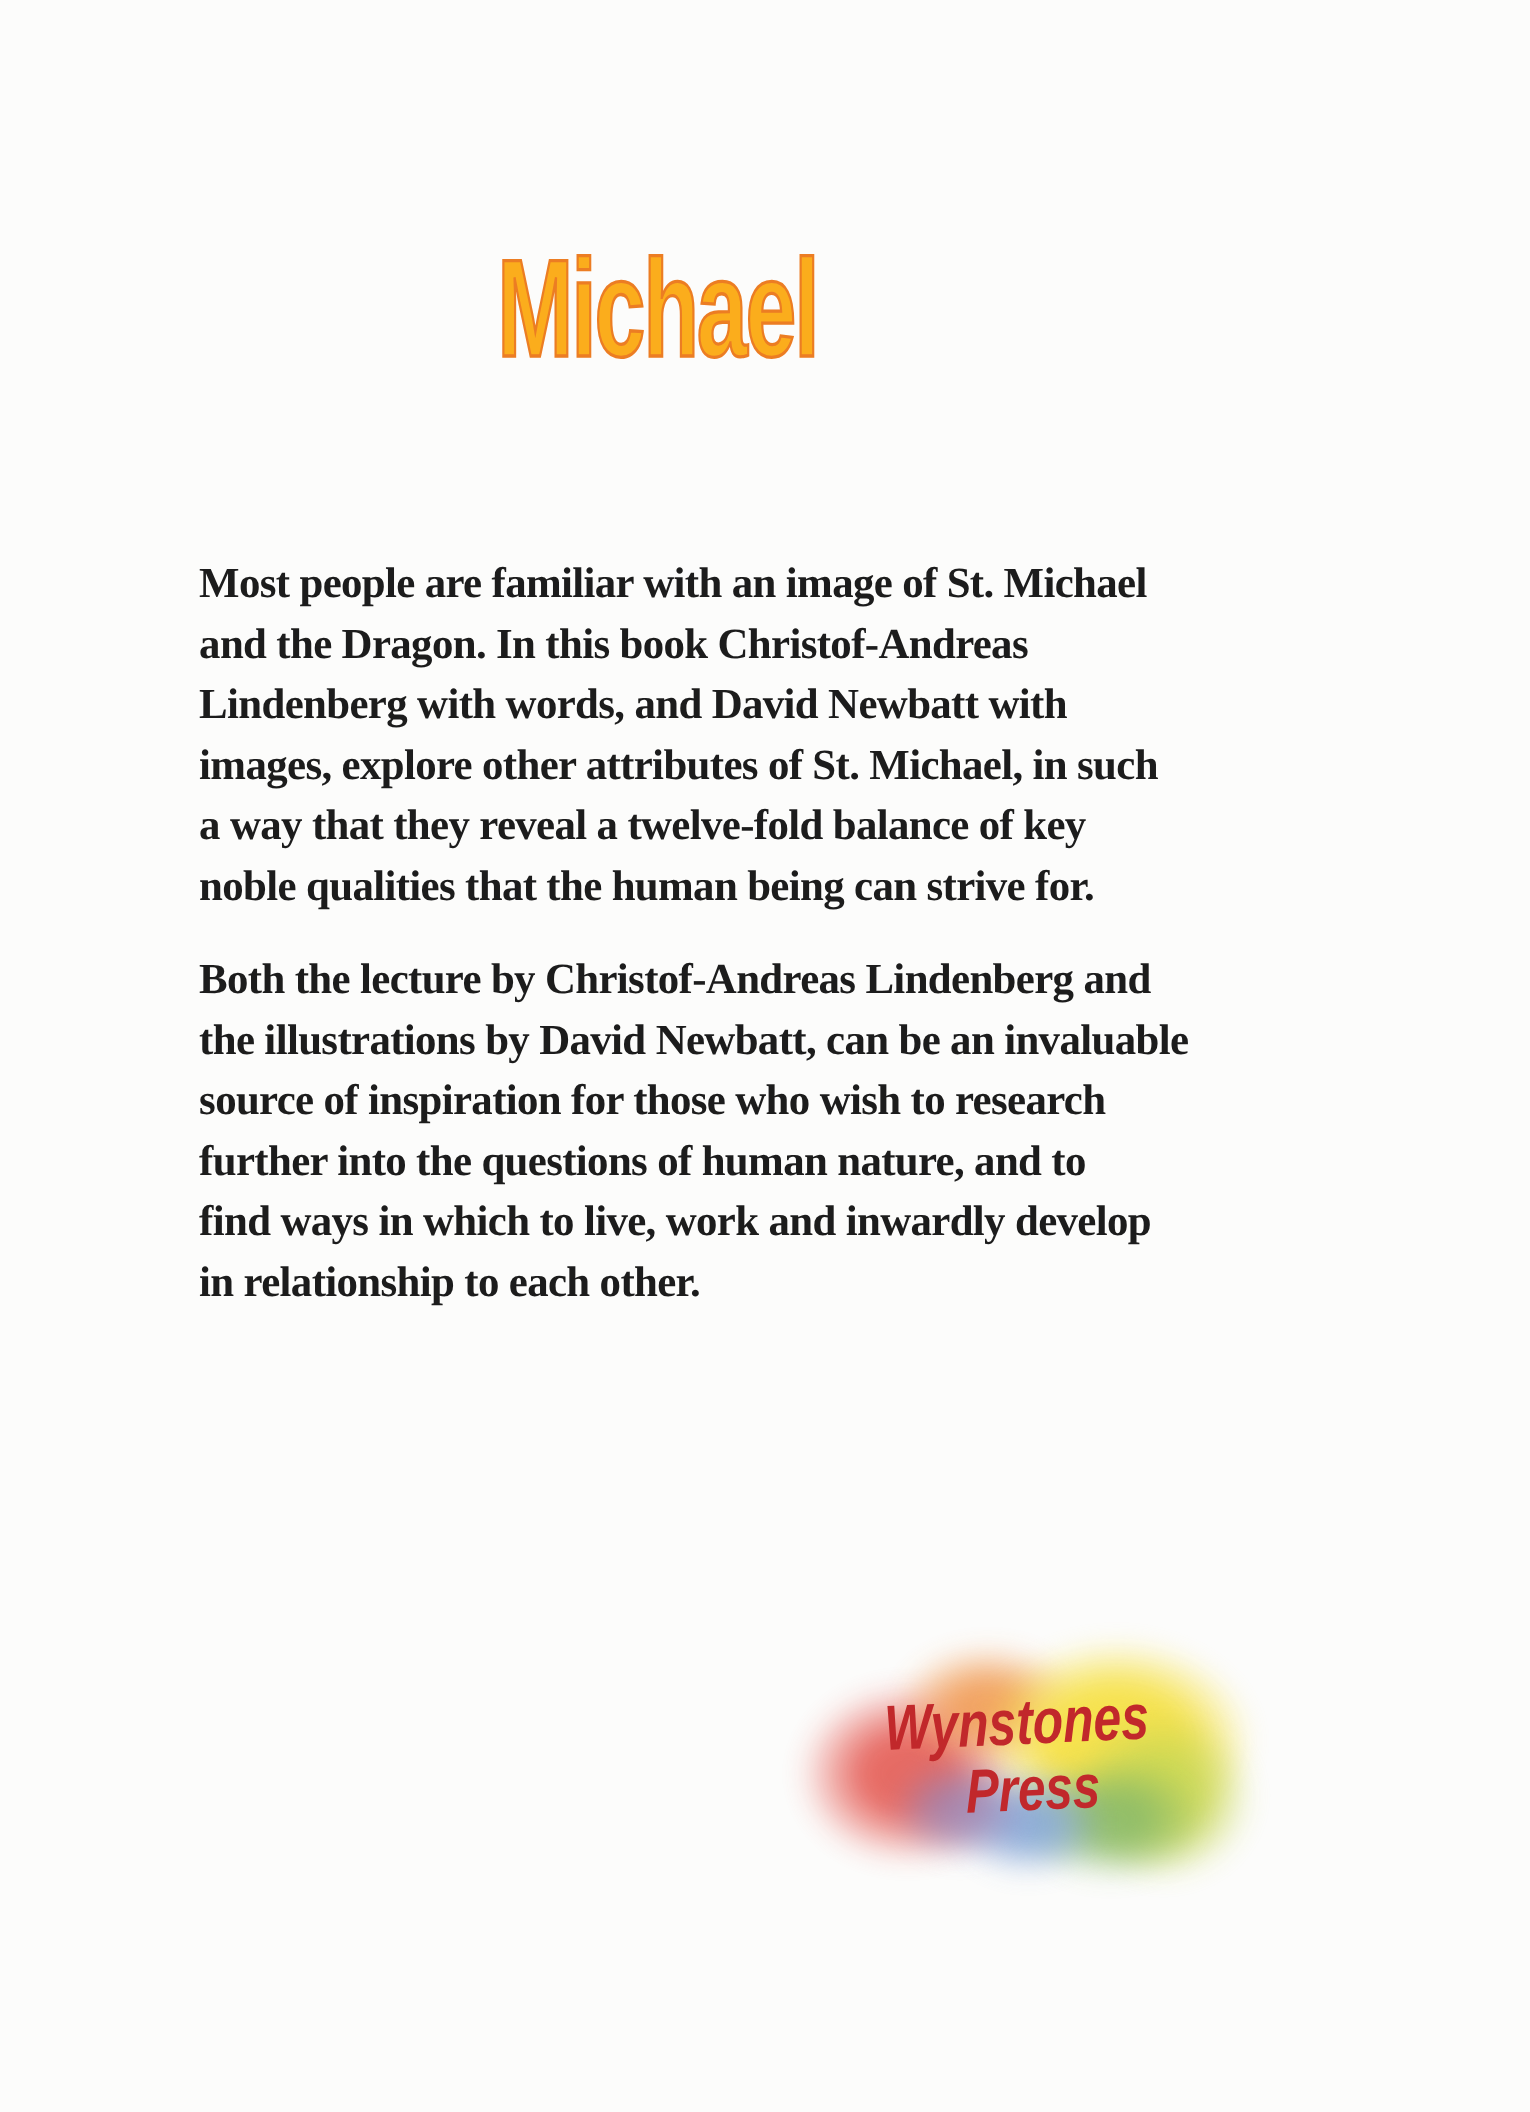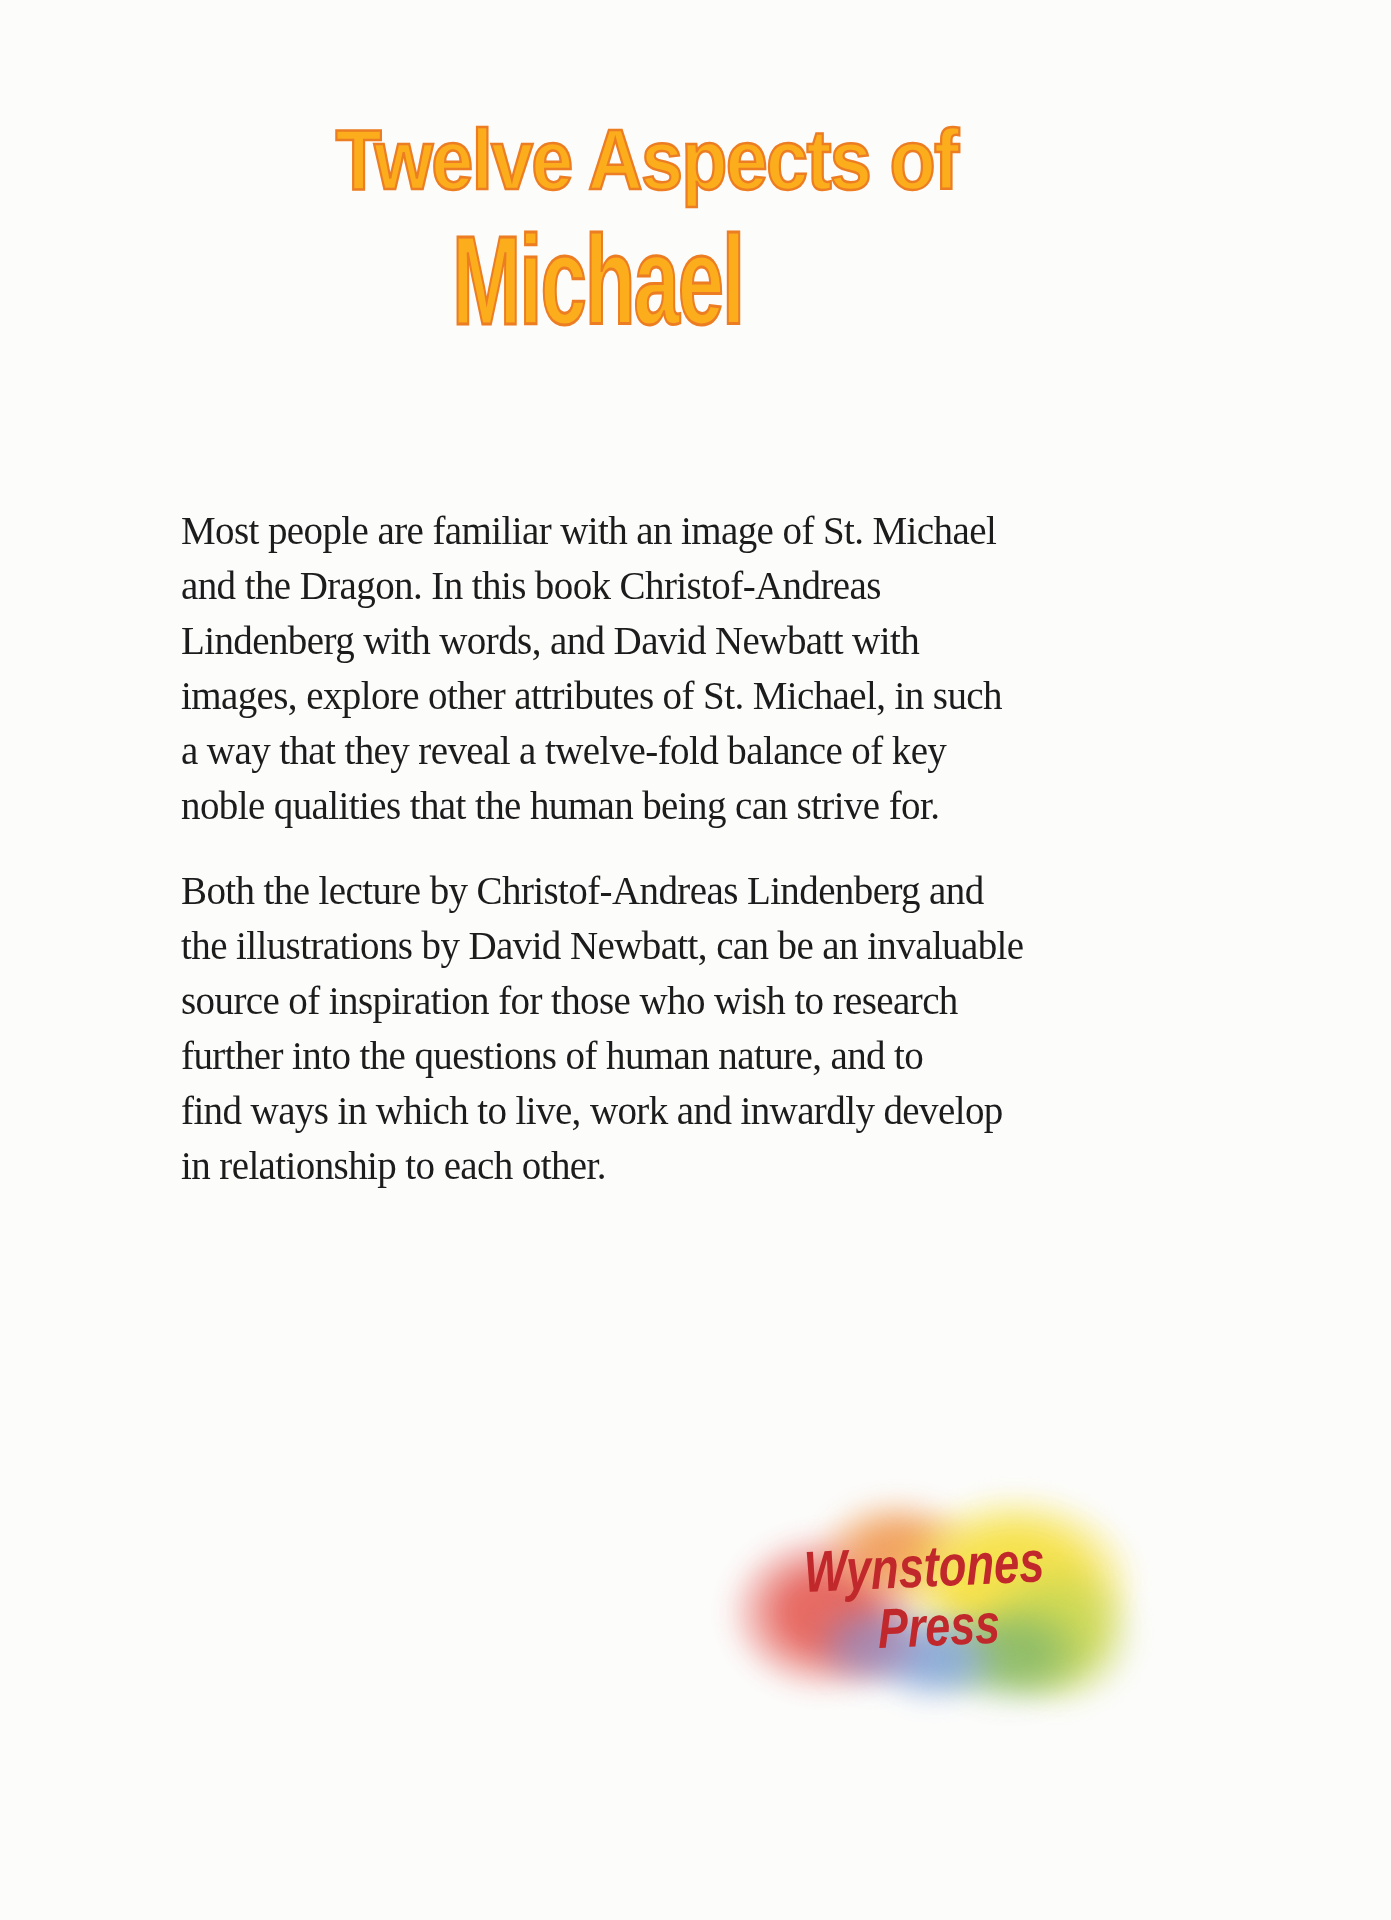--- a/index.html
+++ b/index.html
@@ -43,21 +43,21 @@
   }
 
   
   .blurb {
     position:absolute; top:503px; left:181px; width:1040px;
     font-family:"Liberation Serif", serif;
     font-size:39px; line-height:55px;
     letter-spacing:-0.6px;
     color:var(--body-text);
   }
-  .blurb p { margin:0 0 30px 0; white-space:pre-line; }
+  .blurb p { margin:0 0 30px 0; white-space:pre-line;font-weight:bold; }
 
   
   .logo { position:absolute; left:740px; top:1495px; width:390px; height:215px; }
   .blob { position:absolute; inset:0; }
   .spot { position:absolute; border-radius:50%; filter:blur(11px); }
   .spot-red          { left:-15px; top:35px;  width:200px; height:165px; opacity:.92;
                        background:radial-gradient(closest-side, var(--blob-red) 40%, transparent 100%); }
   .spot-orange       { left:75px;  top:0px;   width:165px; height:110px; opacity:.85;
                        background:radial-gradient(closest-side, var(--blob-orange) 35%, transparent 100%); }
   .spot-yellow       { left:150px; top:-5px;  width:250px; height:185px; opacity:.95;
@@ -81,23 +81,20 @@
   .logo-name  { left:64px;  top:48px;  font-size:58px; line-height:1;
                 transform:scaleX(0.78) rotate(-2deg); }
   .logo-press { left:138px; top:106px; font-size:56px; line-height:1;
                 transform:scaleX(0.8) rotate(-2deg); }
 </style>
 </head>
 <body>
 
 <div class="page">
 
-  <div class="title-line1">
-    <span class="t">Twelve Aspects of</span>
-  </div>
 
   <div class="title-line2">
     <span class="t">Michael</span>
   </div>
 
 
   <div class="blurb">
     <p>Most people are familiar with an image of St. Michael
 and the Dragon. In this book Christof-Andreas
 Lindenberg with words, and David Newbatt with

